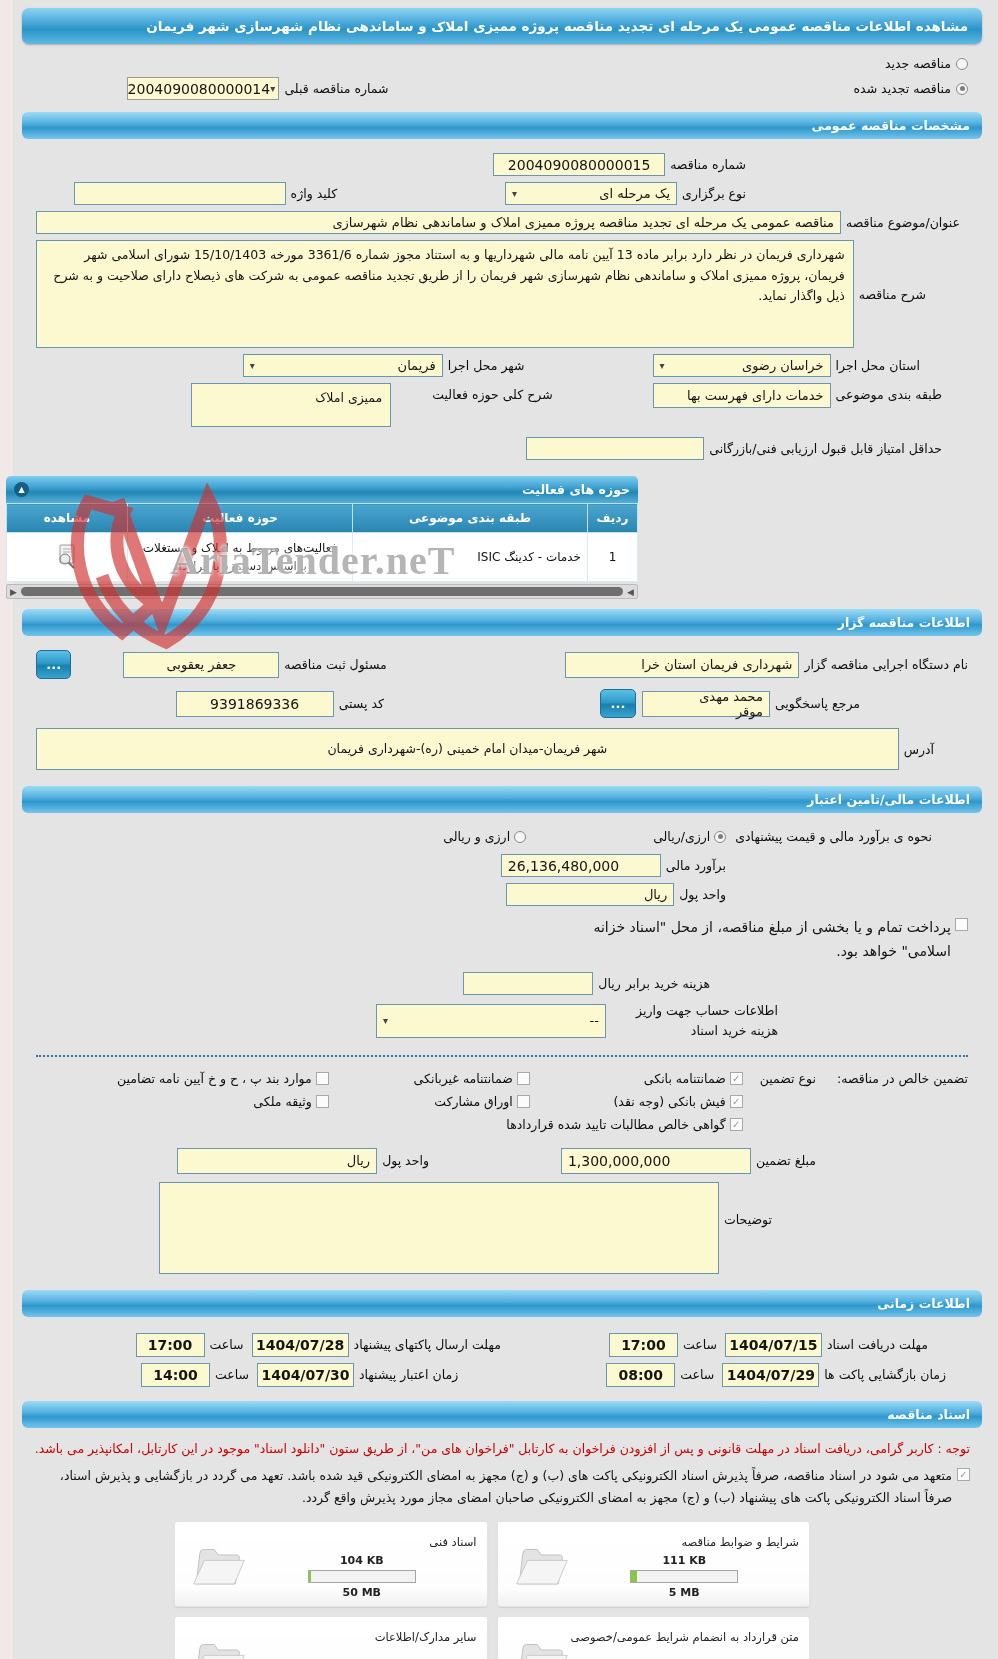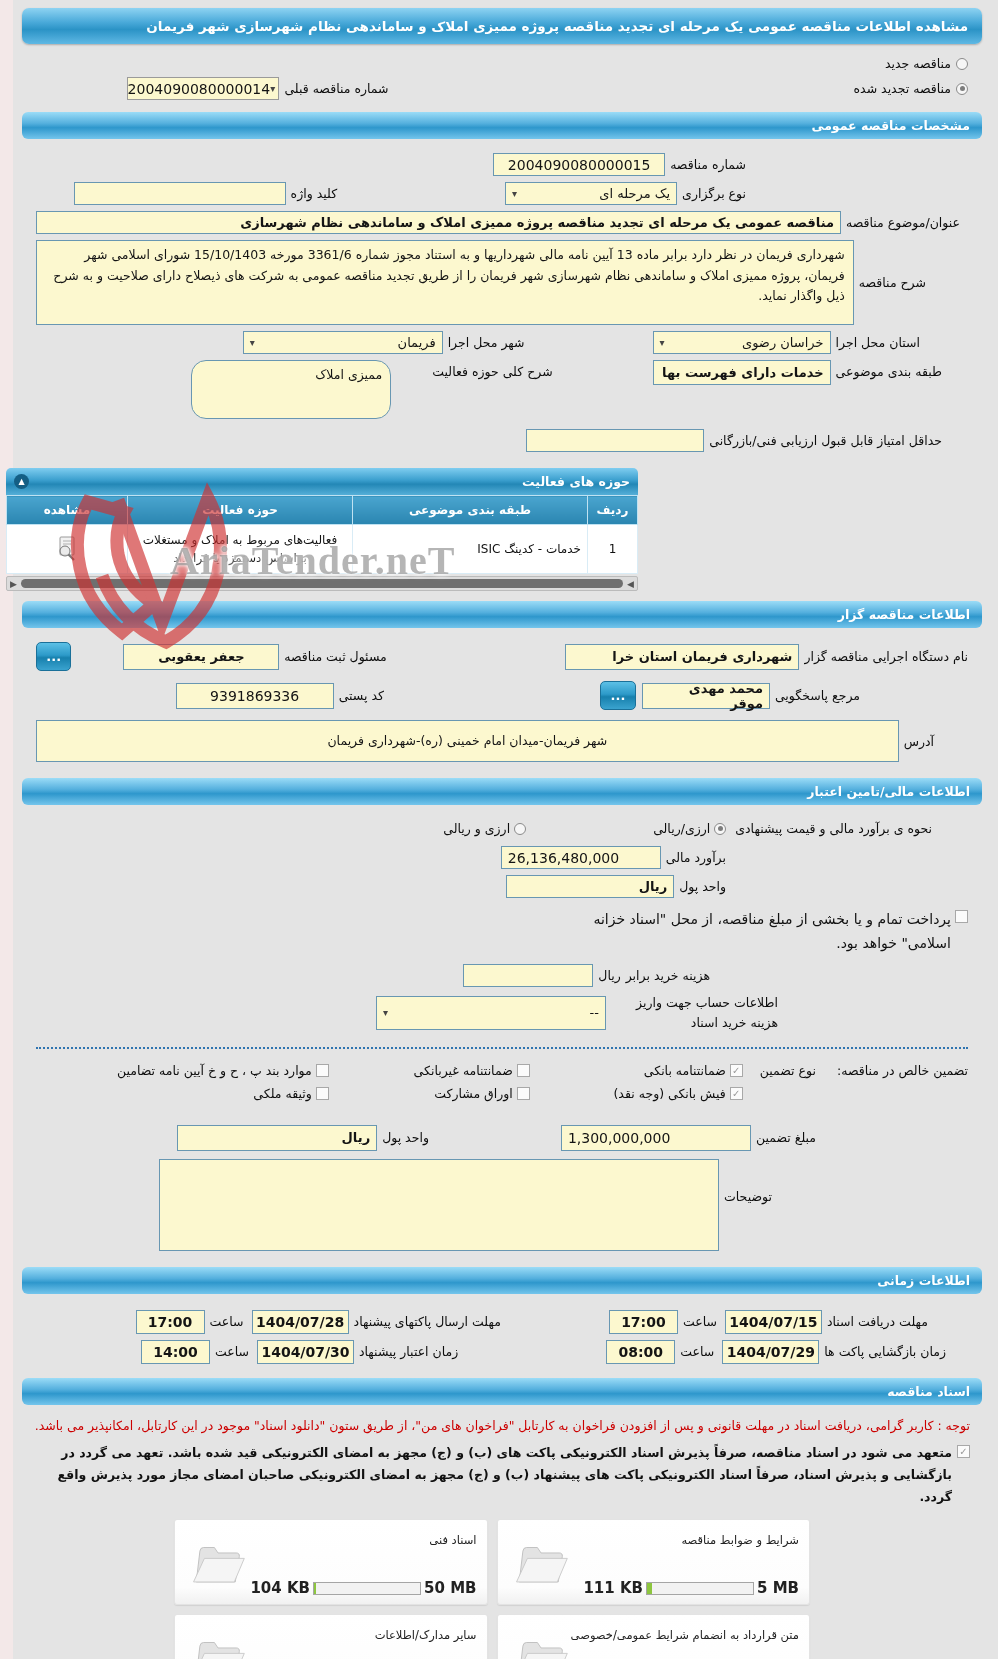--- a/index.html
+++ b/index.html
@@ -34,21 +34,21 @@
   .inp {
     background:#fcf8cf; border:1px solid #6897b2; height:23px;
     display:flex; align-items:center; padding:0 6px; font-size:13px; color:#141414;
   }
   .inp.num { font-size:14px; justify-content:center; direction:ltr; }
   .sel .chev { margin-right:auto; color:#444; font-size:10px; padding-right:4px; }
   .area {
     background:#fcf8cf; border:1px solid #6897b2; padding:4px 8px;
     font-size:12.5px; line-height:1.65; color:#141414;
   }
-  .bold { font-weight:bold; }
+  .bold { font-weight:normal; }
 
   
   .cb { width:13px; height:13px; background:#fbfbfb; border:1px solid #a8a8a8; display:inline-flex;
         align-items:center; justify-content:center; flex:none; }
   .cb.checked::after { content:"✓"; color:#9b9b9b; font-size:10px; font-weight:bold; }
   .radio { width:12px; height:12px; border:1px solid #8a8a8a; border-radius:50%; background:#f6f6f6;
            display:inline-flex; align-items:center; justify-content:center; flex:none; }
   .radio.sel::after { content:""; width:5px; height:5px; border-radius:50%; background:#7d7d7d; }
 
   
@@ -84,21 +84,21 @@
 
   
   .cards { width:636px; margin:10px auto 0 148px; display:grid; grid-template-columns:1fr 1fr; gap:9px; }
   .card {
     background:linear-gradient(180deg,#ffffff 0%,#fdfdfd 80%,#f1f1f1 100%);
     border:1px solid #e3e3e3; border-radius:3px; height:86px;
     display:flex; align-items:center; padding:6px 10px; box-shadow:0 1px 1px rgba(0,0,0,.08);
   }
   .card .info { flex:1; display:flex; flex-direction:column; justify-content:space-between; height:70px; padding-top:6px; }
   .card .ftitle { font-size:11.5px; color:#222; text-align:right; }
-  .prog-row { direction:ltr; display:flex; align-items:center; justify-content:flex-end; gap:3px; font-size:15px; font-weight:bold; color:#222; }
+  .prog-row { direction:ltr; display:flex; align-items:center; justify-content:space-between; gap:3px; font-size:11px; font-weight:bold; color:#222;flex-direction:column; }
   .prog { width:108px; height:13px; border:1px solid #a5a5a5; background:#f2f2f2; }
   .prog > div { height:100%; background:#8dc63f; }
   .folder { width:58px; height:56px; flex:none; margin-left:4px; }
 
   .divider { border-top:2px dotted #2f74b0; margin:14px 0; }
 
   
   .wm { position:absolute; top:478px; left:0; width:998px; height:185px; pointer-events:none; z-index:5; }
   .wm-text {
     position:absolute; top:24px; left:170px; direction:ltr;
@@ -147,39 +147,39 @@
       </div>
       <span class="lbl" style="margin-right:168px;">کلید واژه</span>
       <div class="inp" style="width:212px;"></div>
     </div>
     <div class="row" style="margin-right:8px;">
       <span class="lbl">عنوان/موضوع مناقصه</span>
       <div class="inp bold" style="flex:1; font-size:13px;">مناقصه عمومی یک مرحله ای تجدید مناقصه پروژه ممیزی املاک و ساماندهی نظام شهرسازی</div>
     </div>
     <div class="row" style="margin-right:42px; align-items:center;">
       <span class="lbl">شرح مناقصه</span>
-      <div class="area" style="flex:1; height:85px;">شهرداری فریمان در نظر دارد برابر ماده 13 آیین نامه مالی شهرداریها و به استناد مجوز شماره 3361/6 مورخه 15/10/1403  شورای اسلامی شهر فریمان، پروژه ممیزی املاک و ساماندهی نظام شهرسازی شهر فریمان را از طریق تجدید مناقصه عمومی به شرکت های ذیصلاح دارای صلاحیت و به شرح ذیل واگذار نماید.</div>
+      <div class="area" style="flex:1; height:108px;">شهرداری فریمان در نظر دارد برابر ماده 13 آیین نامه مالی شهرداریها و به استناد مجوز شماره 3361/6 مورخه 15/10/1403  شورای اسلامی شهر فریمان، پروژه ممیزی املاک و ساماندهی نظام شهرسازی شهر فریمان را از طریق تجدید مناقصه عمومی به شرکت های ذیصلاح دارای صلاحیت و به شرح ذیل واگذار نماید.</div>
     </div>
     <div class="row" style="margin-right:48px;">
       <span class="lbl">استان محل اجرا</span>
       <div class="inp sel" style="width:178px;">
         <span>خراسان رضوی</span>
         <span class="chev">▾</span>
       </div>
       <span class="lbl" style="margin-right:128px;">شهر محل اجرا</span>
       <div class="inp sel" style="width:200px;">
         <span>فریمان</span>
         <span class="chev">▾</span>
       </div>
     </div>
     <div class="row" style="margin-right:26px; align-items:flex-start;">
       <span class="lbl" style="margin-top:4px;">طبقه بندی موضوعی</span>
       <div class="inp bold" style="width:178px; height:25px;">خدمات دارای فهرست بها</div>
       <span class="lbl" style="margin-right:100px; margin-top:4px;padding-left:41px;">شرح کلی حوزه فعالیت</span>
-      <div class="area" style="width:200px; height:59px;border-radius:15px;">ممیزی املاک</div>
+      <div class="area" style="width:200px; height:44px;">ممیزی املاک</div>
     </div>
     <div class="row" style="margin-right:26px; margin-top:10px;">
       <span class="lbl">حداقل امتیاز قابل قبول ارزیابی فنی/بازرگانی</span>
       <div class="inp" style="width:178px;"></div>
     </div>
   </div>
 
   <div class="tbl-wrap" style="margin-top:8px;">
     <div class="tbl-head">
       <span>حوزه های فعالیت</span>
@@ -291,20 +291,24 @@
           <span class="lbl" style="margin-right:4px;">موارد بند پ ، ح و خ آیین نامه تضامین</span>
         </div>
         <div class="row" style="margin:0 0 8px;">
           <span class="cb checked"></span>
           <span class="lbl" style="margin-right:4px; width:160px;">فیش بانکی (وجه نقد)</span>
           <span class="cb" style="margin-right:36px;"></span>
           <span class="lbl" style="margin-right:4px; width:150px;">اوراق مشارکت</span>
           <span class="cb" style="margin-right:34px;"></span>
           <span class="lbl" style="margin-right:4px;">وثیقه ملکی</span>
         </div>
+        <div class="row" style="margin:0;">
+          <span class="cb checked"></span>
+          <span class="lbl" style="margin-right:4px;">گواهی خالص مطالبات تایید شده قراردادها</span>
+        </div>
       </div>
     </div>
 
     <div class="row" style="margin-right:152px; margin-top:16px;">
       <span class="lbl">مبلغ تضمین</span>
       <div class="inp num" style="width:190px; height:26px; justify-content:flex-start;">1,300,000,000</div>
       <span class="lbl" style="margin-right:132px;">واحد پول</span>
       <div class="inp bold" style="width:200px; height:26px;">ریال</div>
     </div>
     <div class="row" style="margin-right:196px; align-items:flex-start; margin-top:8px;">

